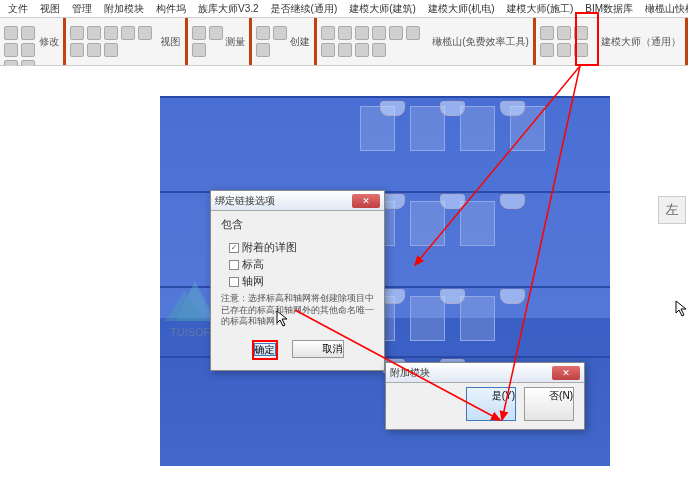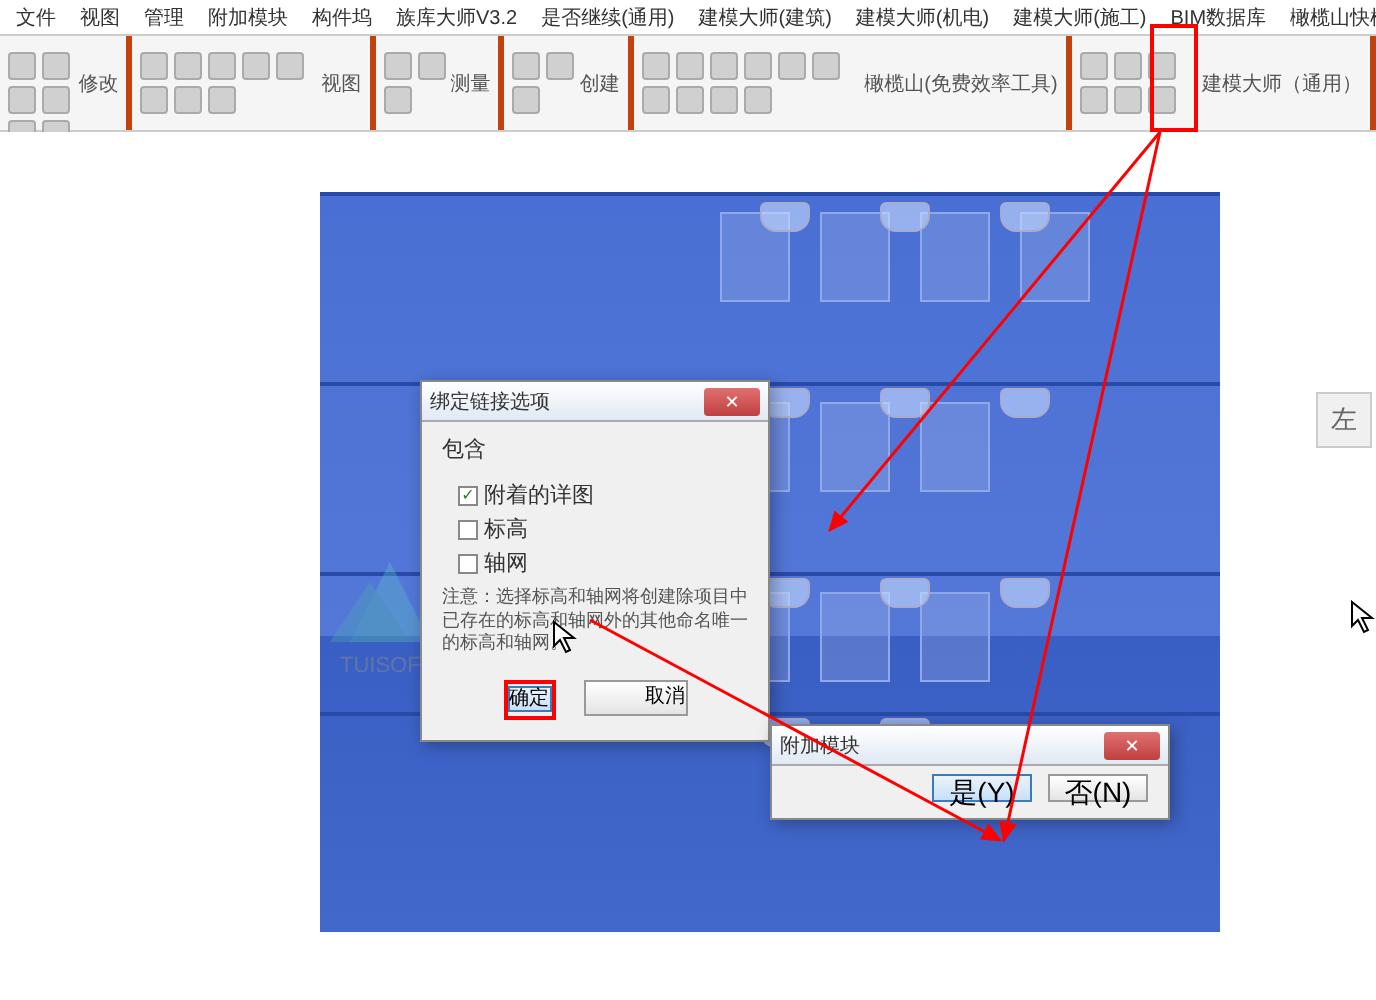--- a/index.html
+++ b/index.html
@@ -34,21 +34,21 @@
 .dialog-body .grp{margin-bottom:8px}
 .checkbox-row{display:flex;align-items:center;gap:3px;margin:2px 0 2px 8px}
 .cb{width:10px;height:10px;border:1px solid #888;background:#fff;font-size:8px;line-height:8px;text-align:center;color:#2a7a2a}
 .note{font-size:9px;color:#555;margin-top:4px;line-height:1.3}
 .dialog-buttons{display:flex;justify-content:center;gap:14px;padding:6px 0 10px}
 .dlg-btn{width:52px;height:18px;background:linear-gradient(#fff,#e4e4e4);border:1px solid #999;font-size:10px;text-align:right;line-height:16px}
 .btn-highlight{border:2px solid red;padding:0;display:inline-block}
 .btn-highlight .dlg-btn{border:1px solid #3a7abd;background:linear-gradient(#eaf3fc,#c8e0f8)}
 .dialog2 .dialog-body{padding:8px 10px;line-height:1.4}
 .dialog2 .dialog-buttons{justify-content:flex-end;padding:4px 10px 8px;gap:8px}
-.dlg-btn2{width:50px;height:14px;background:linear-gradient(#fff,#e4e4e4);border:1px solid #999;font-size:14px;text-align:center;line-height:16px}
+.dlg-btn2{width:50px;height:34px;background:linear-gradient(#fff,#e4e4e4);border:1px solid #999;font-size:10px;text-align:right;line-height:16px}
 .dlg-btn2.primary{border:1px solid #3a7abd;background:linear-gradient(#eaf3fc,#c8e0f8)}
 svg.arrows{position:absolute;top:0;left:0;width:688px;height:500px;pointer-events:none;z-index:40}
 .cursor{position:absolute;width:14px;height:18px;z-index:45}
 </style>
 </head>
 <body>
 
 <div class="ribbon-tabs" id="tabs">
     <span>文件</span>
     <span>视图</span>

